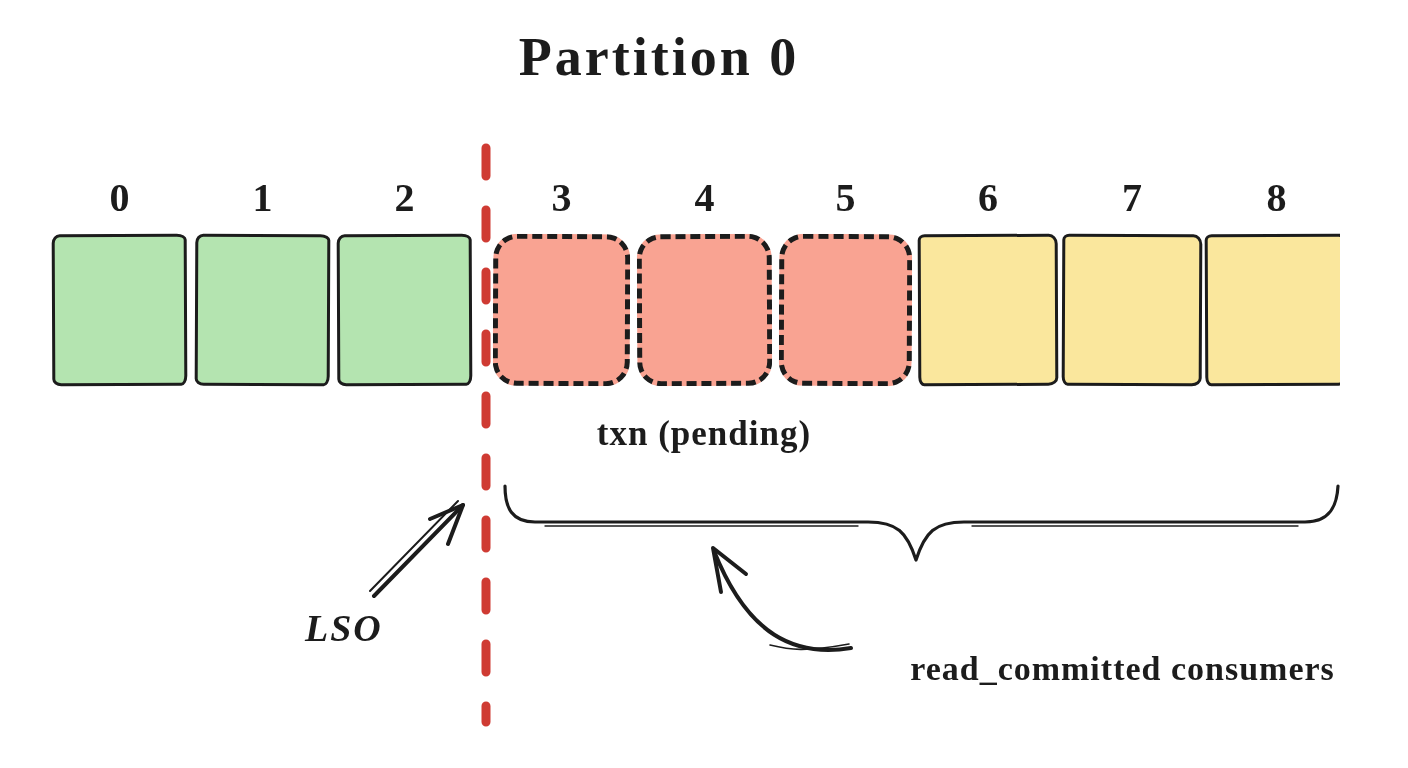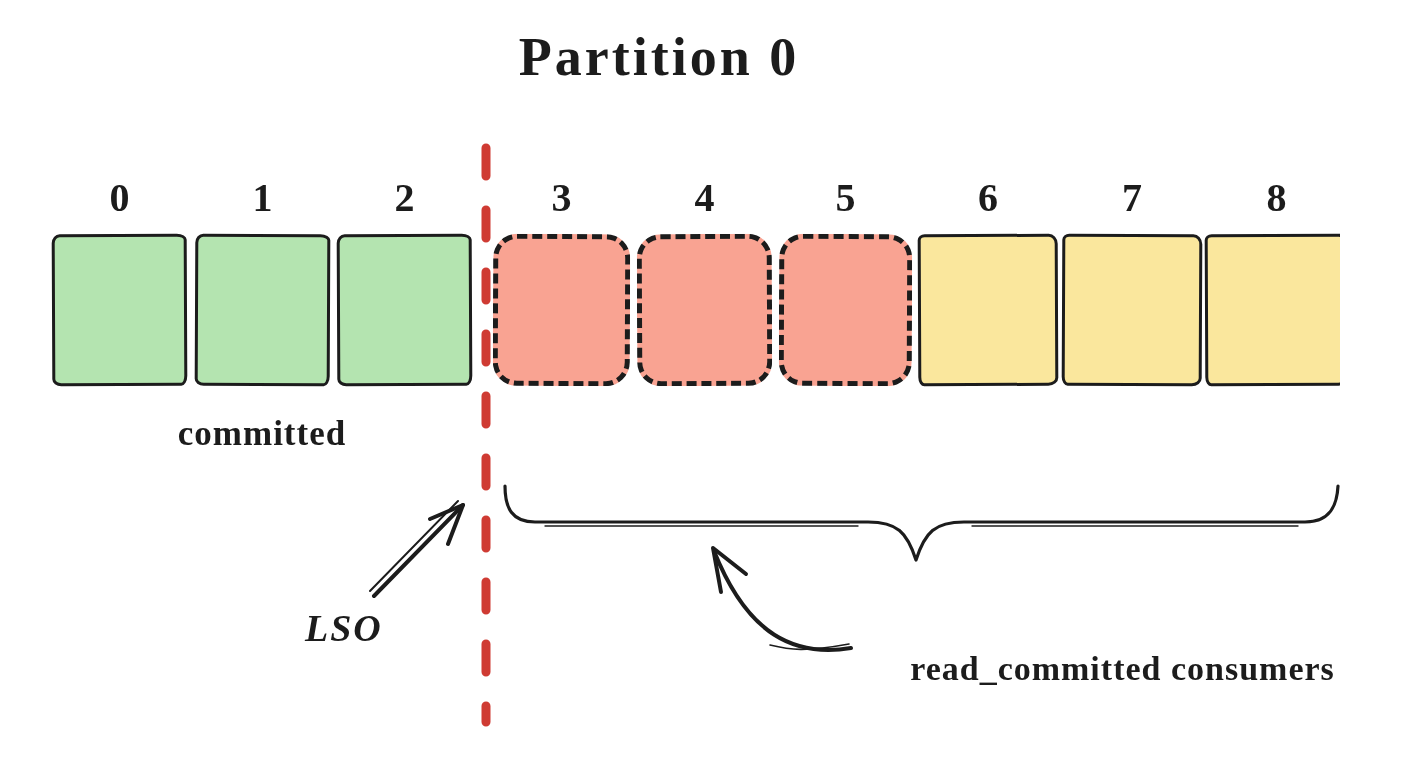--- a/index.html
+++ b/index.html
@@ -97,21 +97,21 @@
   </div>
   <div class="cell" style="left:1062px;width:140px">
     <div class="num">7</div>
     <div class="box solid-yellow"></div>
   </div>
   <div class="cell" style="left:1205px;width:143px">
     <div class="num">8</div>
     <div class="box solid-yellow"></div>
   </div>
 
-  <div class="group-label" style="left:112px;width:300px">committed</div>
+  <div class="group-label" style="left:554px;width:300px">txn (pending)</div>
 
   <div class="lso-label">LSO</div>
   <div class="hidden-text hidden-line2">read_committed consumers</div>
 
   <svg class="overlay" width="1408" height="768" viewBox="0 0 1408 768">
 
     <line class="lso-dash" x1="486" y1="148" x2="486" y2="722"></line>
 
     <path class="ink-stroke" stroke-width="3.2" d="M 505 486 C 505 508 512 522 535 522 L 868 522 C 897 522 907 532 916 560 C 925 532 935 522 964 522 L 1305 522 C 1330 522 1337 506 1338 486"></path>
     <path class="ink-stroke" stroke-width="1.4" d="M 545 526 L 858 526"></path>

